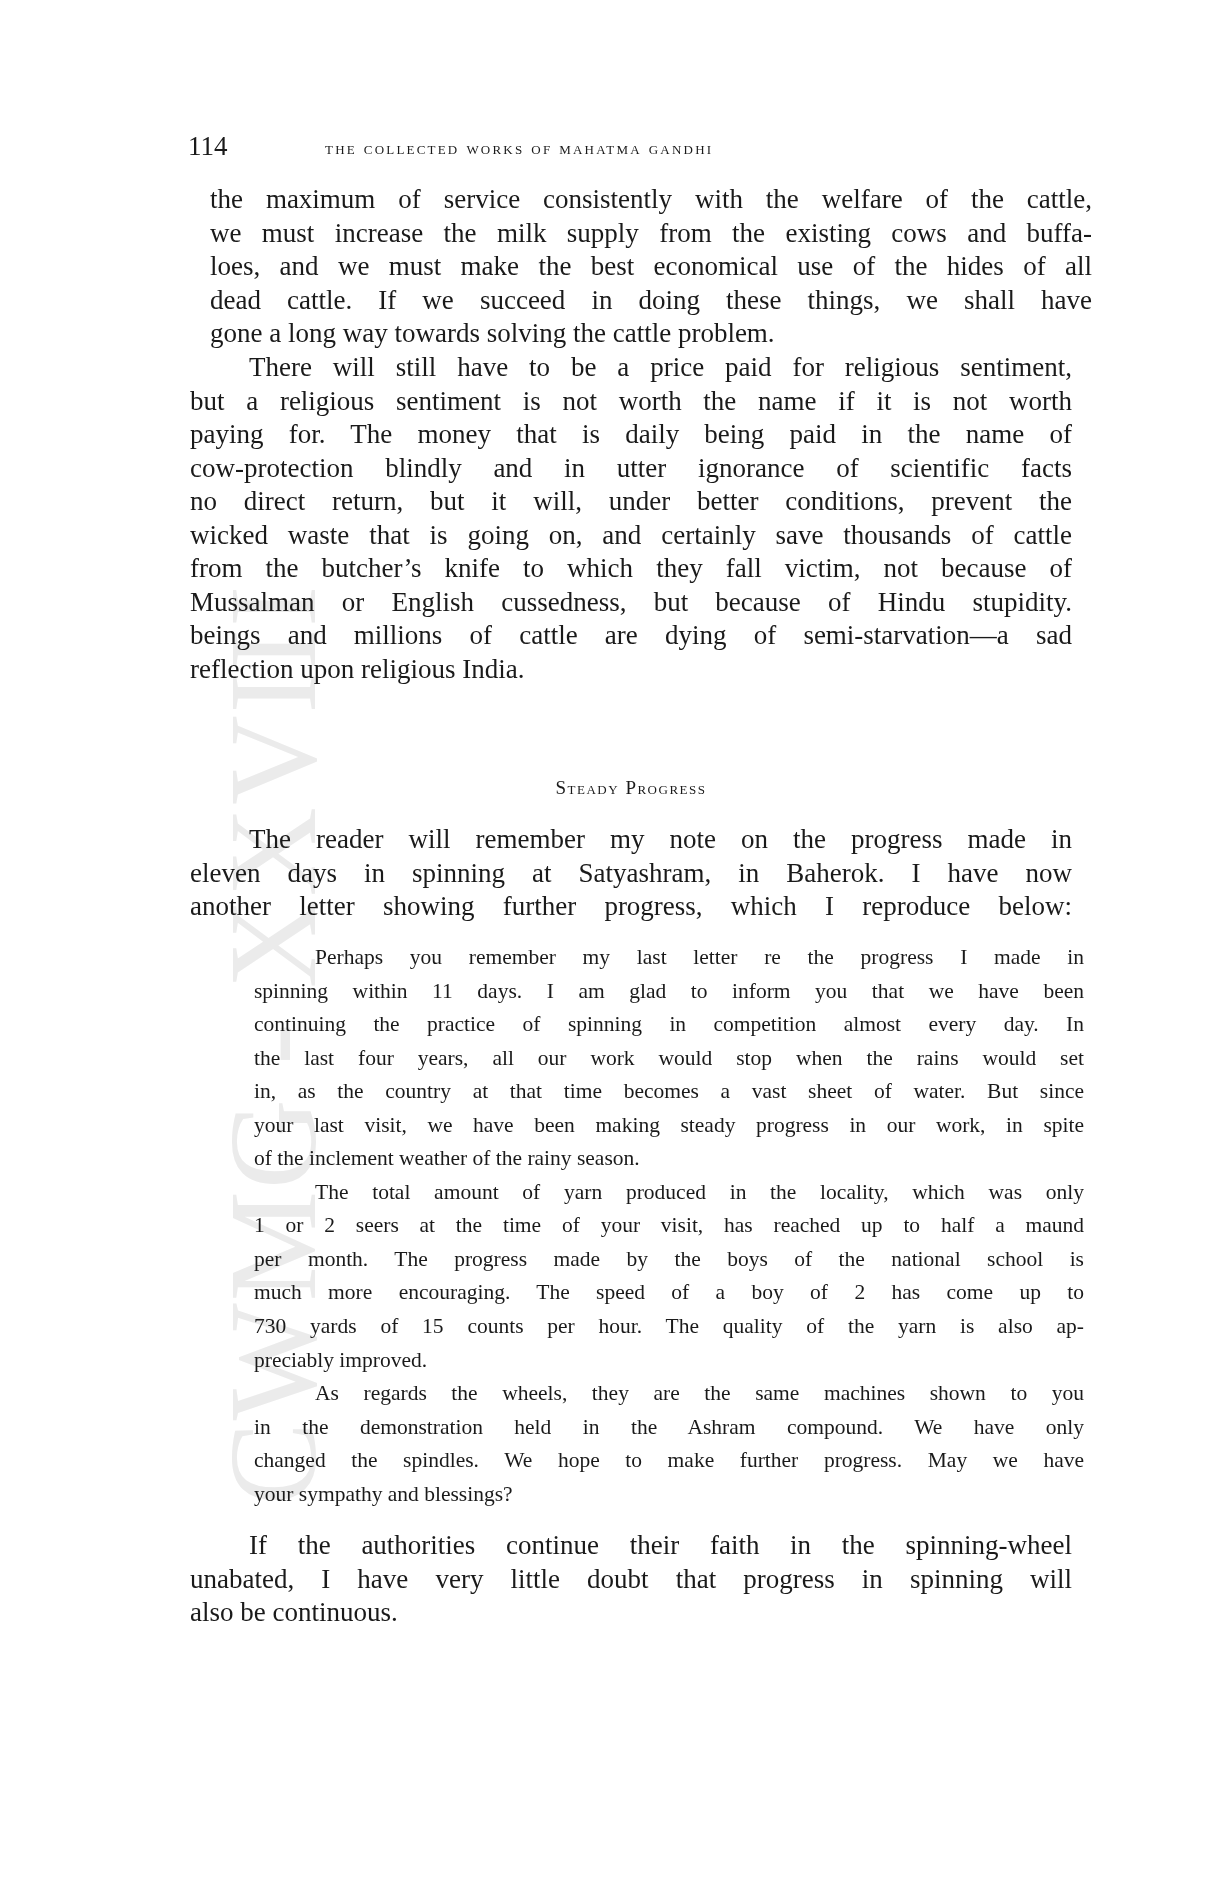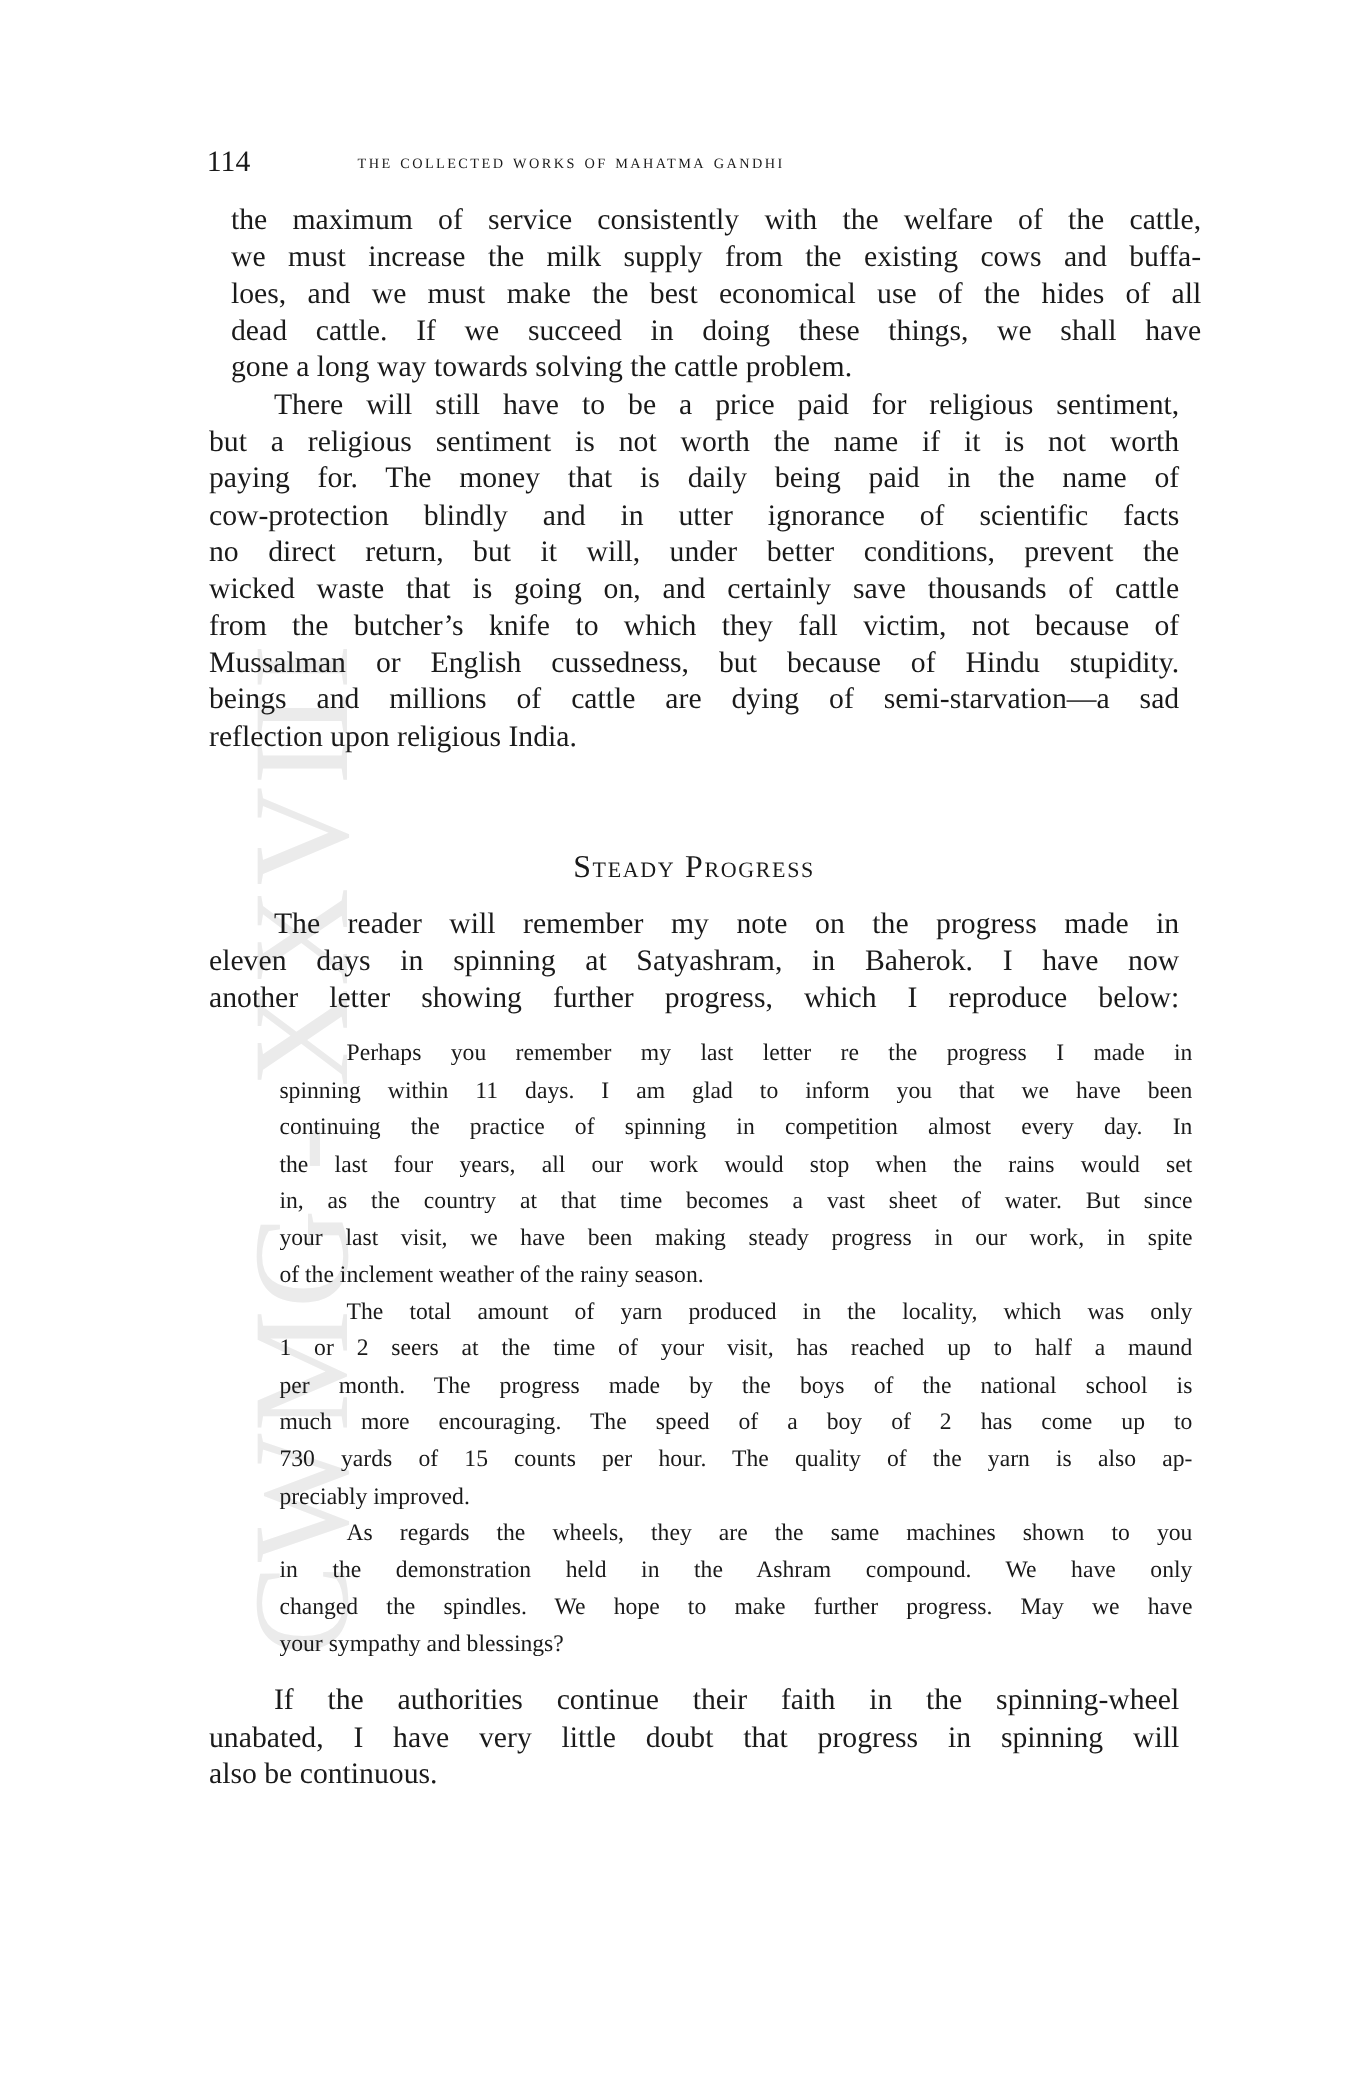--- a/index.html
+++ b/index.html
@@ -16,21 +16,21 @@
   .line { display: block; white-space: nowrap; text-align: justify; text-align-last: justify; overflow: visible; }
   .line.last { text-align-last: left; }
   .body-block { left: 190px; width: 882px; font-size: 27px; }
   .body-block .line { height: 33.55px; line-height: 33.55px; }
   .body-block .line.indent { padding-left: 59px; }
 
   .quote-block { left: 254px; width: 830px; font-size: 21.5px; }
   .quote-block .line { height: 33.55px; line-height: 33.55px; }
   .quote-block .line.indent { padding-left: 61px; }
 
-  .section-heading { position: absolute; left: 190px; width: 882px; top: 773px; text-align: center; font-size: 29px; line-height: 30px; font-variant: small-caps; letter-spacing: 1.5px; z-index: 1; }
+  .section-heading { position: absolute; left: 190px; width: 882px; top: 773px; text-align: center; font-size: 19px; line-height: 30px; font-variant: small-caps; letter-spacing: 1.5px; z-index: 1; }
 </style>
 </head>
 <body>
 
 <div class="page">
 
   <div class="watermark">CWMG - XXVIII</div>
 
   <div class="running-head">
     <span class="page-number">114</span>

